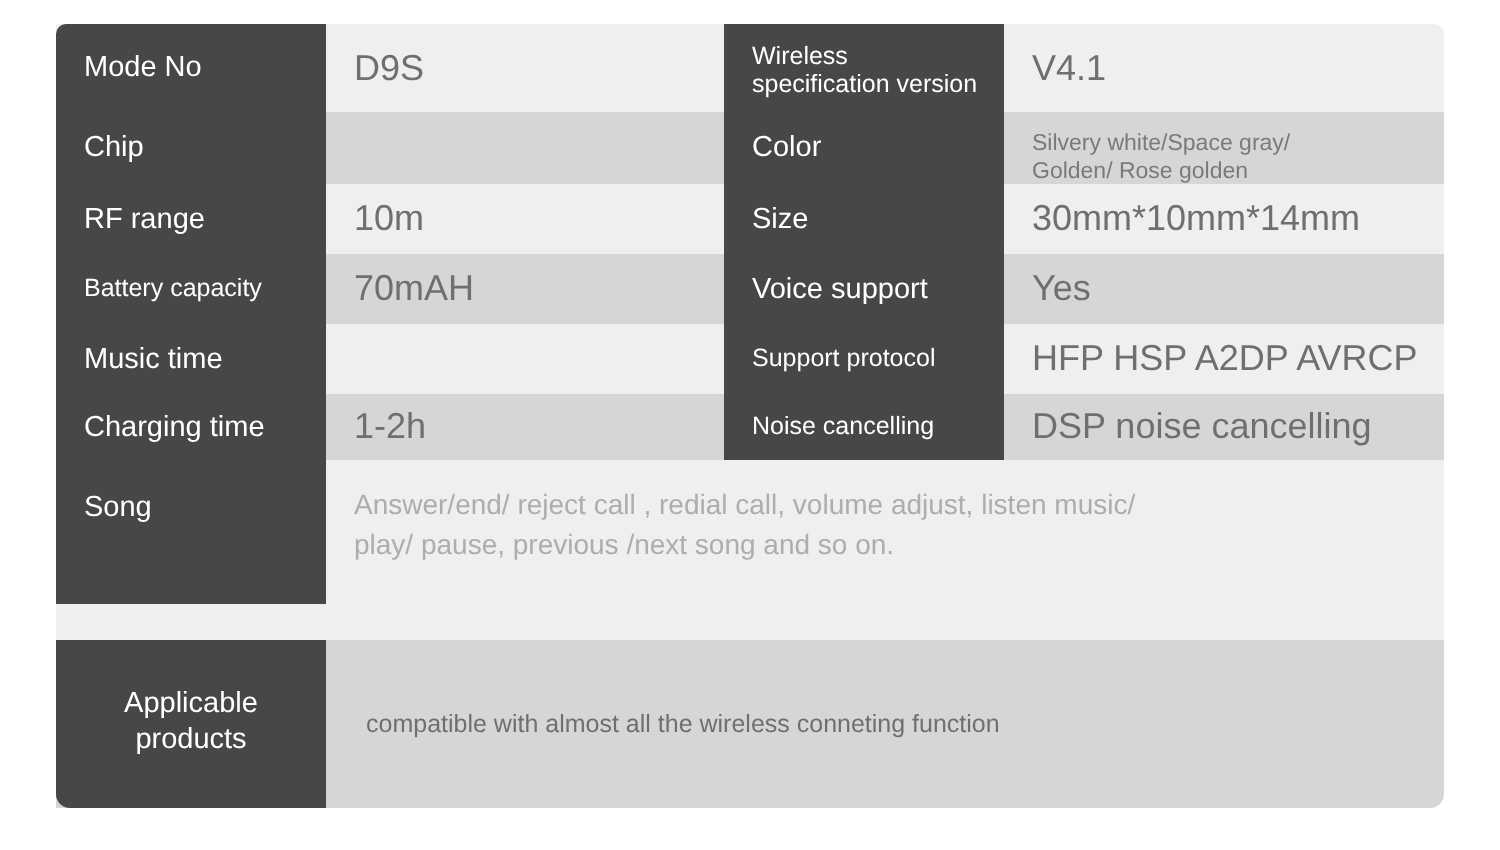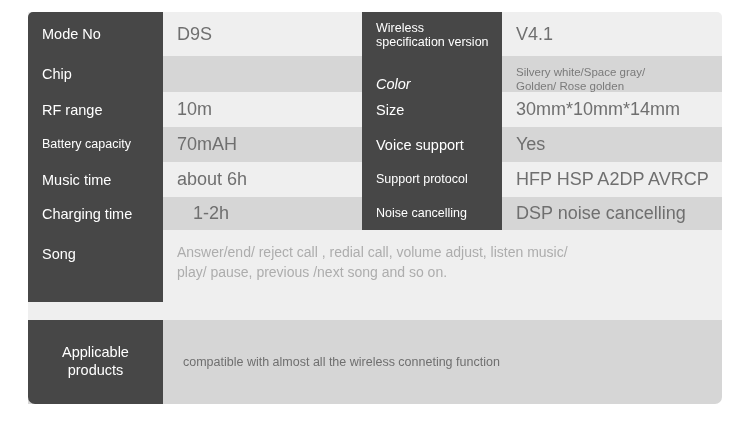--- a/index.html
+++ b/index.html
@@ -134,28 +134,27 @@
   <div class="cell label" style="left:0;top:44px;width:135px;height:36px;">Chip</div>
   <div class="cell label" style="left:0;top:80px;width:135px;height:35px;">RF range</div>
   <div class="cell label small" style="left:0;top:115px;width:135px;height:35px;padding-top:10px;">Battery capacity</div>
   <div class="cell label" style="left:0;top:150px;width:135px;height:35px;">Music time</div>
   <div class="cell label" style="left:0;top:185px;width:135px;height:33px;">Charging time</div>
   <div class="cell label" style="left:0;top:218px;width:135px;height:48px;">Song</div>
 
   <div class="cell value" style="left:135px;top:0px;width:199px;height:44px;">D9S</div>
   <div class="cell value" style="left:135px;top:80px;width:199px;height:35px;">10m</div>
   <div class="cell value" style="left:135px;top:115px;width:199px;height:35px;">70mAH</div>
-  <div class="cell value" style="left:135px;top:150px;width:199px;height:35px;">about 6h</div>
-  <div class="cell value" style="left:135px;top:185px;width:199px;height:33px;margin-left:16px;">1-2h</div>
+  <div class="cell value" style="left:135px;top:185px;width:199px;height:33px;">1-2h</div>
 
   <div class="cell label small" style="left:334px;top:0px;width:140px;height:44px;padding-top:9px;">
     <div>Wireless</div>
     <div>specification version</div>
   </div>
-  <div class="cell label" style="left:334px;top:54px;width:140px;height:36px;font-style:italic;">Color</div>
+  <div class="cell label" style="left:334px;top:44px;width:140px;height:36px;">Color</div>
   <div class="cell label" style="left:334px;top:115px;width:140px;height:35px;">Voice support</div>
   <div class="cell label" style="left:334px;top:80px;width:140px;height:35px;">Size</div>
   <div class="cell label small" style="left:334px;top:150px;width:140px;height:35px;padding-top:10px;">Support protocol</div>
   <div class="cell label small" style="left:334px;top:185px;width:140px;height:33px;padding-top:9px;">Noise cancelling</div>
 
   <div class="cell value" style="left:474px;top:0px;width:220px;height:44px;">V4.1</div>
   <div class="cell value small" style="left:474px;top:44px;width:220px;height:36px;">
     <div>Silvery white/Space gray/</div>
     <div>Golden/ Rose golden</div>
   </div>

